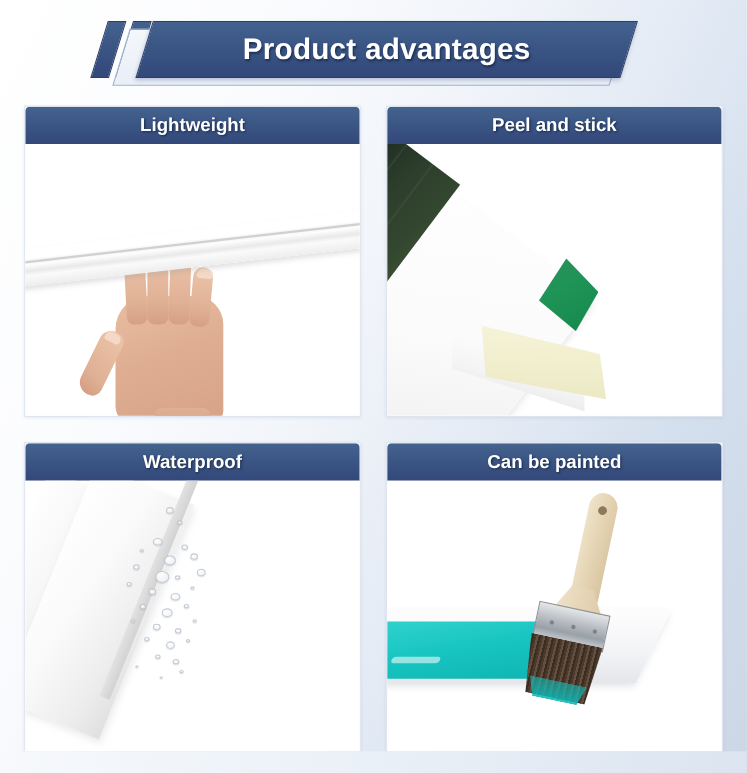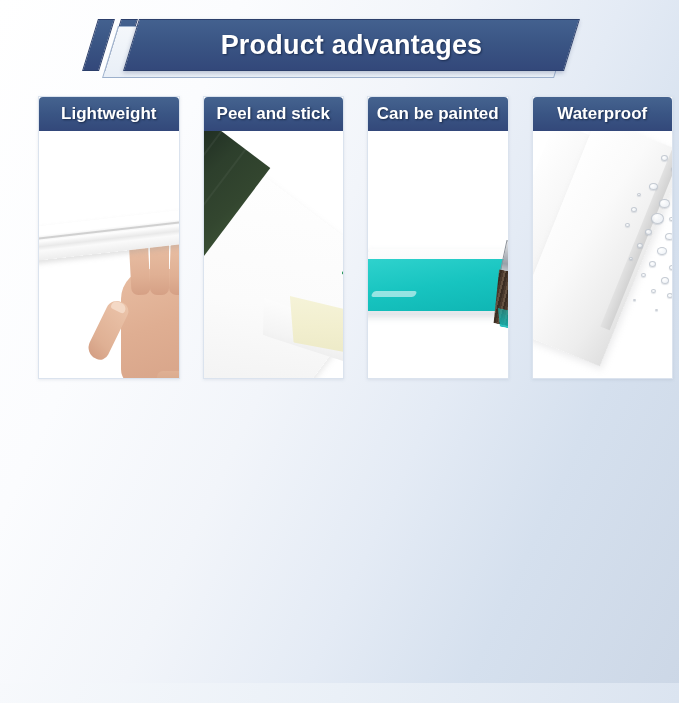--- a/index.html
+++ b/index.html
@@ -73,24 +73,24 @@
     background: linear-gradient(180deg, #43618f 0%, #3a5584 48%, #33487a 100%);
     border: 1.5px solid #2c3f6b;
     transform: skewX(-17deg);
   }
   .slash.s1 { left: 113px; }
   .slash.s2 { left: 90px; }
 
   
   .grid {
     position: absolute;
-    left: 38px; top: 96px;
+    left: 22px; top: 96px;
     width: 635px; height: 588px;
     display: grid;
-    grid-template-columns: 1fr 1fr 1fr 1fr;
+    grid-template-columns: 1fr 1fr;
     grid-template-rows: 1fr 1fr;
     column-gap: 8px;
     row-gap: 10px;
     gap: 23px;
   }
 
   .panel {
     position: relative;
     background: #ffffff;
     border: 1px solid #dbe3ee;
@@ -427,42 +427,20 @@
 
   <div class="panel">
     <div class="panel-header">Peel and stick</div>
     <div class="panel-photo">
       <div class="ph2">
         <div class="ph2-base"></div>
         <div class="ph2-edge"></div>
         <div class="ph2-adhesive"></div>
         <div class="ph2-film"></div>
         <div class="ph2-peel"></div>
-      </div>
-    </div>
-  </div>
-
-  <div class="panel">
-    <div class="panel-header">Can be painted</div>
-    <div class="panel-photo">
-      <div class="ph3">
-        <div class="ph3-board"></div>
-        <div class="ph3-paint"></div>
-        <div class="ph3-paint-hl"></div>
-        <div class="brush">
-          <div class="brush-handle"></div>
-          <div class="brush-neck"></div>
-          <div class="brush-ferrule">
-            <span class="rivet r1"></span>
-            <span class="rivet r2"></span>
-            <span class="rivet r3"></span>
-          </div>
-          <div class="brush-bristles"></div>
-          <div class="brush-tip"></div>
-        </div>
       </div>
     </div>
   </div>
 
   <div class="panel">
     <div class="panel-header">Waterproof</div>
     <div class="panel-photo">
       <div class="ph4">
         <div class="ph4-side"></div>
         <div class="ph4-face"></div>
@@ -496,15 +474,37 @@
             <span class="drop" style="left: 118px; top: 158px; width: 5px; height: 4px;"></span>
             <span class="drop" style="left: 134px; top: 162px; width: 6px; height: 5px;"></span>
             <span class="drop" style="left: 100px; top: 168px; width: 3px; height: 2px;"></span>
             <span class="drop" style="left: 140px; top: 172px; width: 4px; height: 3px;"></span>
             <span class="drop" style="left: 122px; top: 178px; width: 3px; height: 2px;"></span>
           </div>
       </div>
     </div>
   </div>
 
+  <div class="panel">
+    <div class="panel-header">Can be painted</div>
+    <div class="panel-photo">
+      <div class="ph3">
+        <div class="ph3-board"></div>
+        <div class="ph3-paint"></div>
+        <div class="ph3-paint-hl"></div>
+        <div class="brush">
+          <div class="brush-handle"></div>
+          <div class="brush-neck"></div>
+          <div class="brush-ferrule">
+            <span class="rivet r1"></span>
+            <span class="rivet r2"></span>
+            <span class="rivet r3"></span>
+          </div>
+          <div class="brush-bristles"></div>
+          <div class="brush-tip"></div>
+        </div>
+      </div>
+    </div>
+  </div>
+
 </div>
 
 <div class="bottom-strip"></div>
 
 </body></html>

